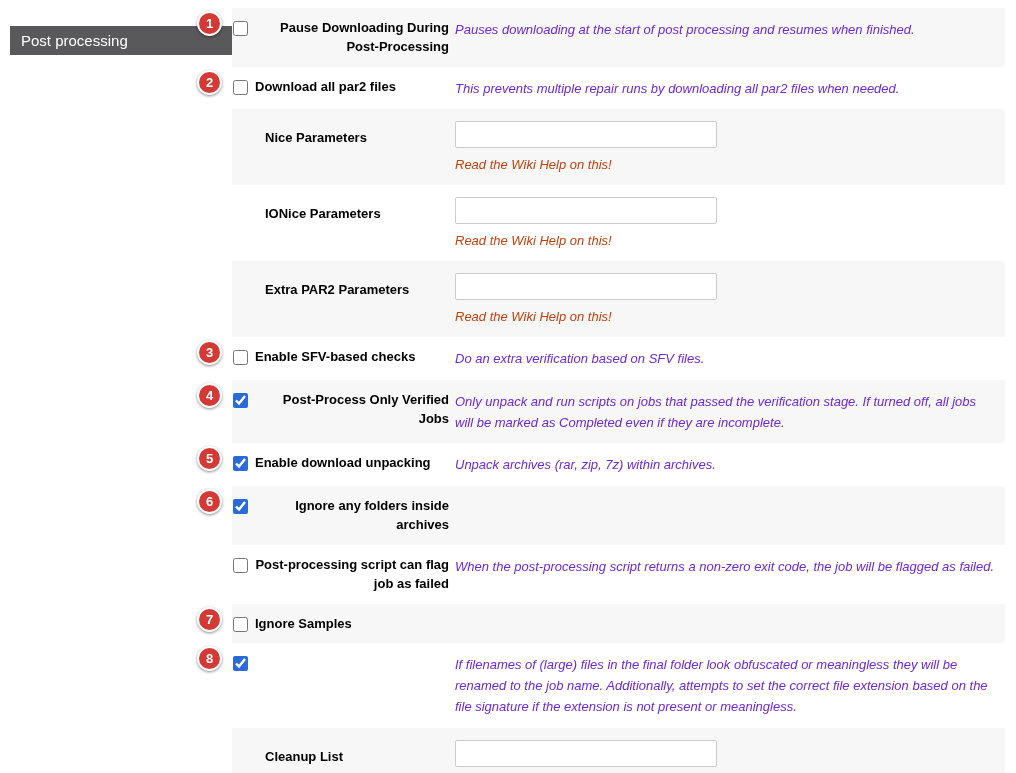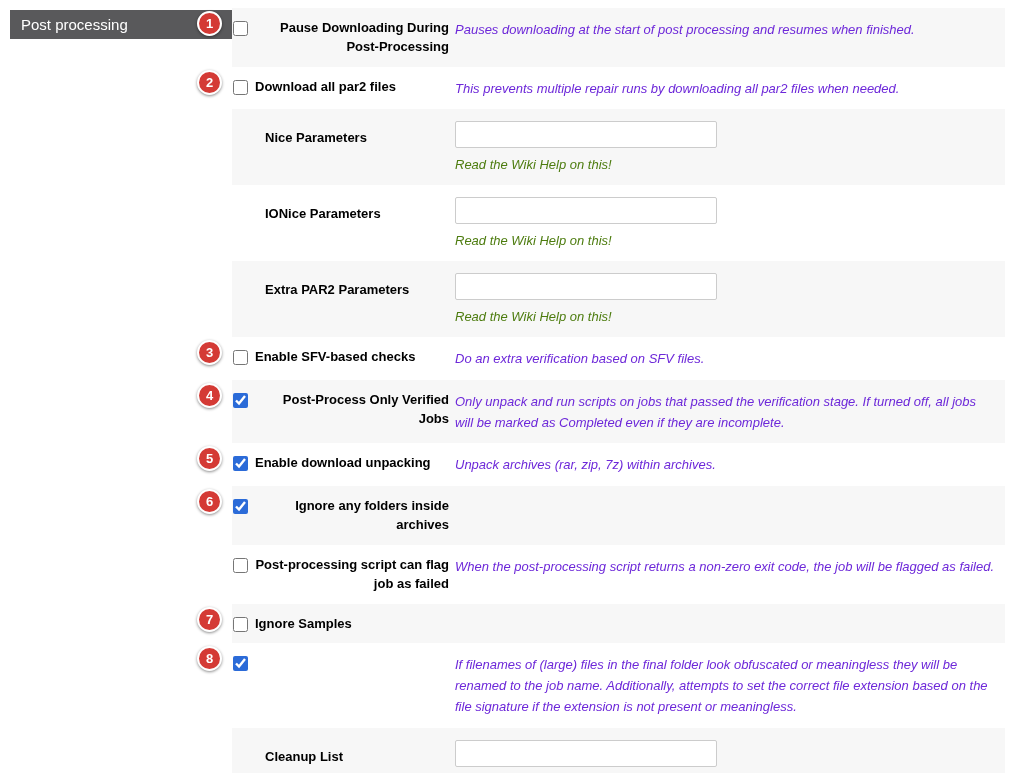--- a/index.html
+++ b/index.html
@@ -8,21 +8,21 @@
     --circle-red:#d43a35;
     --accent:#2b6bd8;
     --border:#cccccc;
   }
   *{box-sizing:border-box;margin:0;padding:0;}
   html,body{width:1016px;height:773px;overflow:hidden;background:#fff;
     font-family:"Liberation Sans","DejaVu Sans",sans-serif;color:#000;}
   .page{position:relative;width:1016px;height:773px;}
 
   
-  .section-header{position:absolute;left:10px;top:10px;width:222px;height:29px;
+  .section-header{position:absolute;left:10px;top:26px;width:222px;height:29px;
     background:var(--header-bg);color:#fff;font-size:15px;line-height:29px;
     padding-left:11px;z-index:1;}
 
   
   .content{position:absolute;left:232px;top:8px;width:773px;}
 
   .row{position:relative;display:flex;align-items:flex-start;padding:10px 0;}
   .row.gray{background:var(--row-gray);}
 
   .badge{position:absolute;left:-35px;top:3px;width:25px;height:25px;border-radius:50%;
@@ -33,21 +33,21 @@
   .col-label{flex:0 0 223px;display:flex;gap:7px;padding:1px 6px 0 1px;}
   .col-label.indent{padding-left:33px;display:block;padding-top:9px;}
   .lbl{font-size:13px;font-weight:bold;line-height:1.45;text-align:right;}
   .cb{width:15px;height:15px;margin-top:2px;flex:0 0 15px;accent-color:var(--accent);}
 
   .col-desc{flex:1 1 auto;padding:2px 8px 0 0;}
   .desc{font-size:13px;font-style:italic;color:#6d28d9;line-height:1.6;}
 
   .txt{width:262px;height:27px;border:1px solid var(--border);border-radius:2px;
     font-size:13px;padding:0 6px;background:#fff;}
-  .help{font-size:13px;font-style:italic;color:#4d7c0f;margin-top:8px;line-height:1.45;}
+  .help{font-size:13px;font-style:italic;color:#c2410c;margin-top:8px;line-height:1.45;}
 </style>
 </head>
 <body>
 
 <div class="page">
 
   <div class="section-header">Post processing</div>
 
   <div class="content">
 

